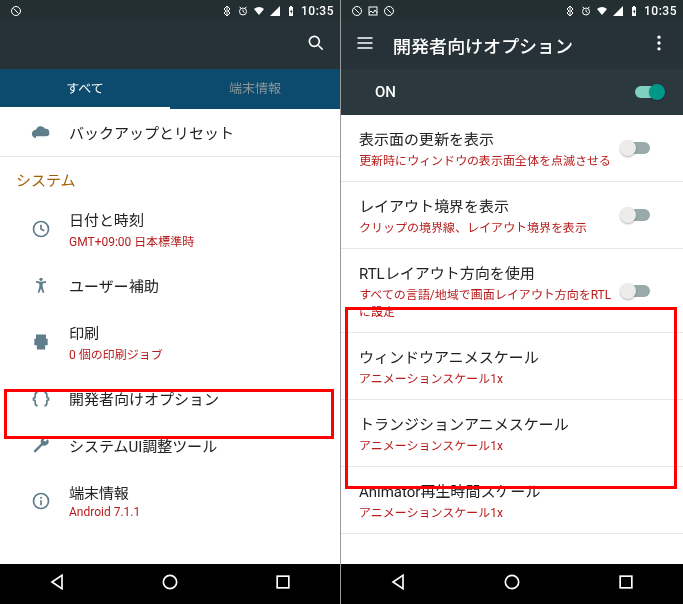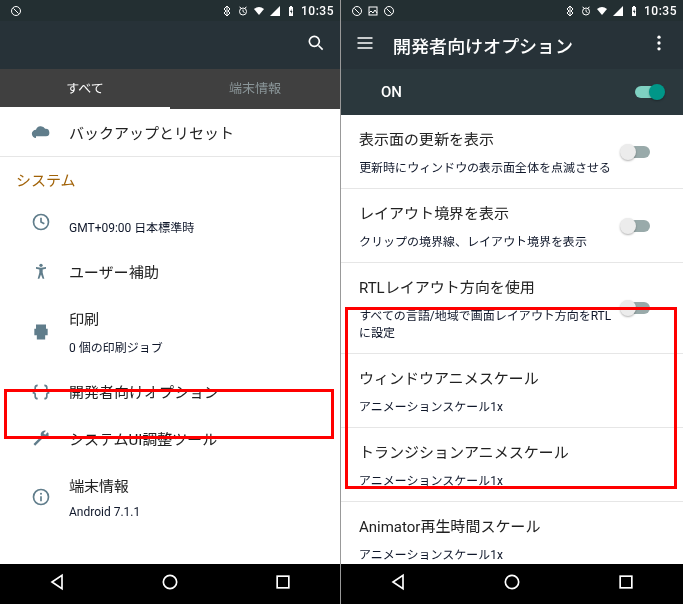--- a/index.html
+++ b/index.html
@@ -11,36 +11,36 @@
 .statusbar { height: 21px; background: #232f32; color: #fff; display: flex; align-items: center; justify-content: flex-end; font-size: 12px; padding: 0 6px; gap: 4px; }
 .statusbar .left { margin-right: auto; margin-left: 4px; display: flex; gap: 4px; }
 .statusbar svg { width: 12px; height: 12px; fill: #fff; }
 
 .appbar { height: 48px; background: #273238; color: #fff; display: flex; align-items: center; padding: 0 14px; }
 .appbar .title { font-size: 18px; font-weight: 500; flex: 1; }
 .appbar svg { width: 20px; height: 20px; fill: #fff; }
 .appbar .menu-btn { margin-right: 18px; cursor: pointer; }
 .appbar .right-icon { margin-left: auto; cursor: pointer; }
 
-.tabs { display: flex; background: #404040; color: #fff; height: 40px; }
+.tabs { display: flex; background: #0c4a6e; color: #fff; height: 40px; }
 .tab { flex: 1; text-align: center; line-height: 40px; font-size: 13px; color: #8a9598; cursor: pointer; }
 .tab.active { color: #fff; border-bottom: 2px solid #fff; }
 
 .toggle-row { background: #2b383d; color: #fff; display: flex; align-items: center; height: 46px; padding: 0 18px; }
-.toggle-row .label { margin-left: 22px; font-size: 15px; font-weight: 500; }
+.toggle-row .label { margin-left: 16px; font-size: 15px; font-weight: 500; }
 .toggle-row .switch { margin-left: auto; }
 
 .content { flex: 1; overflow-y: hidden; background: #fff; position: relative; }
 
 .item { display: flex; align-items: center; padding: 13px 31px; position: relative; }
 .item .icon { width: 38px; display: flex; justify-content: flex-start; }
 .item .icon svg { width: 20px; height: 20px; fill: #607d8b; }
 .item .texts { flex: 1; }
 .item .title { font-size: 15px; color: #212121; }
-.item .sub { font-size: 12px; color: #0f172a; margin-top: 9px; }
+.item .sub { font-size: 12px; color: #b91c1c; margin-top: 2px; }
 .item.noicon { padding-left: 18px; }
 .divider { height: 1px; background: #e6e6e6; margin-left: 0; }
 
 .section-header { padding: 12px 16px 6px; font-size: 15px; color: #a16207; }
 
 .switch { position: relative; width: 32px; height: 16px; }
 .switch .track { position: absolute; width: 28px; height: 12px; background: #9aa; border-radius: 6px; top: 2px; left: 2px; }
 .switch .thumb { position: absolute; width: 16px; height: 16px; background: #ececec; border-radius: 50%; top: 0; left: 0; box-shadow: 0 1px 2px rgba(0,0,0,0.3); }
 .switch.on .track { background: #7fd1c2; }
 .switch.on .thumb { background: #009688; left: 16px; }
@@ -113,20 +113,21 @@
     <div class="divider"></div>
     <div class="section-header">システム</div>
     <div class="item">
       <span class="icon">
             <svg viewBox="0 0 24 24">
               <circle cx="12" cy="12" r="9" fill="none" stroke="#607d8b" stroke-width="2"></circle>
               <path d="M12 7v5l4 2" stroke="#607d8b" stroke-width="2" fill="none"></path>
             </svg>
           </span>
       <div class="texts">
+            <div class="title">日付と時刻</div>
             <div class="sub">GMT+09:00 日本標準時</div>
           </div>
     </div>
     <div class="item">
       <span class="icon">
             <svg viewBox="0 0 24 24">
               <circle cx="12" cy="4" r="2"></circle>
               <path d="M12 7l-6-1v2l4 1v4l-2 7h2l2-5 2 5h2l-2-7v-4l4-1V6z"></path>
             </svg>
           </span>

